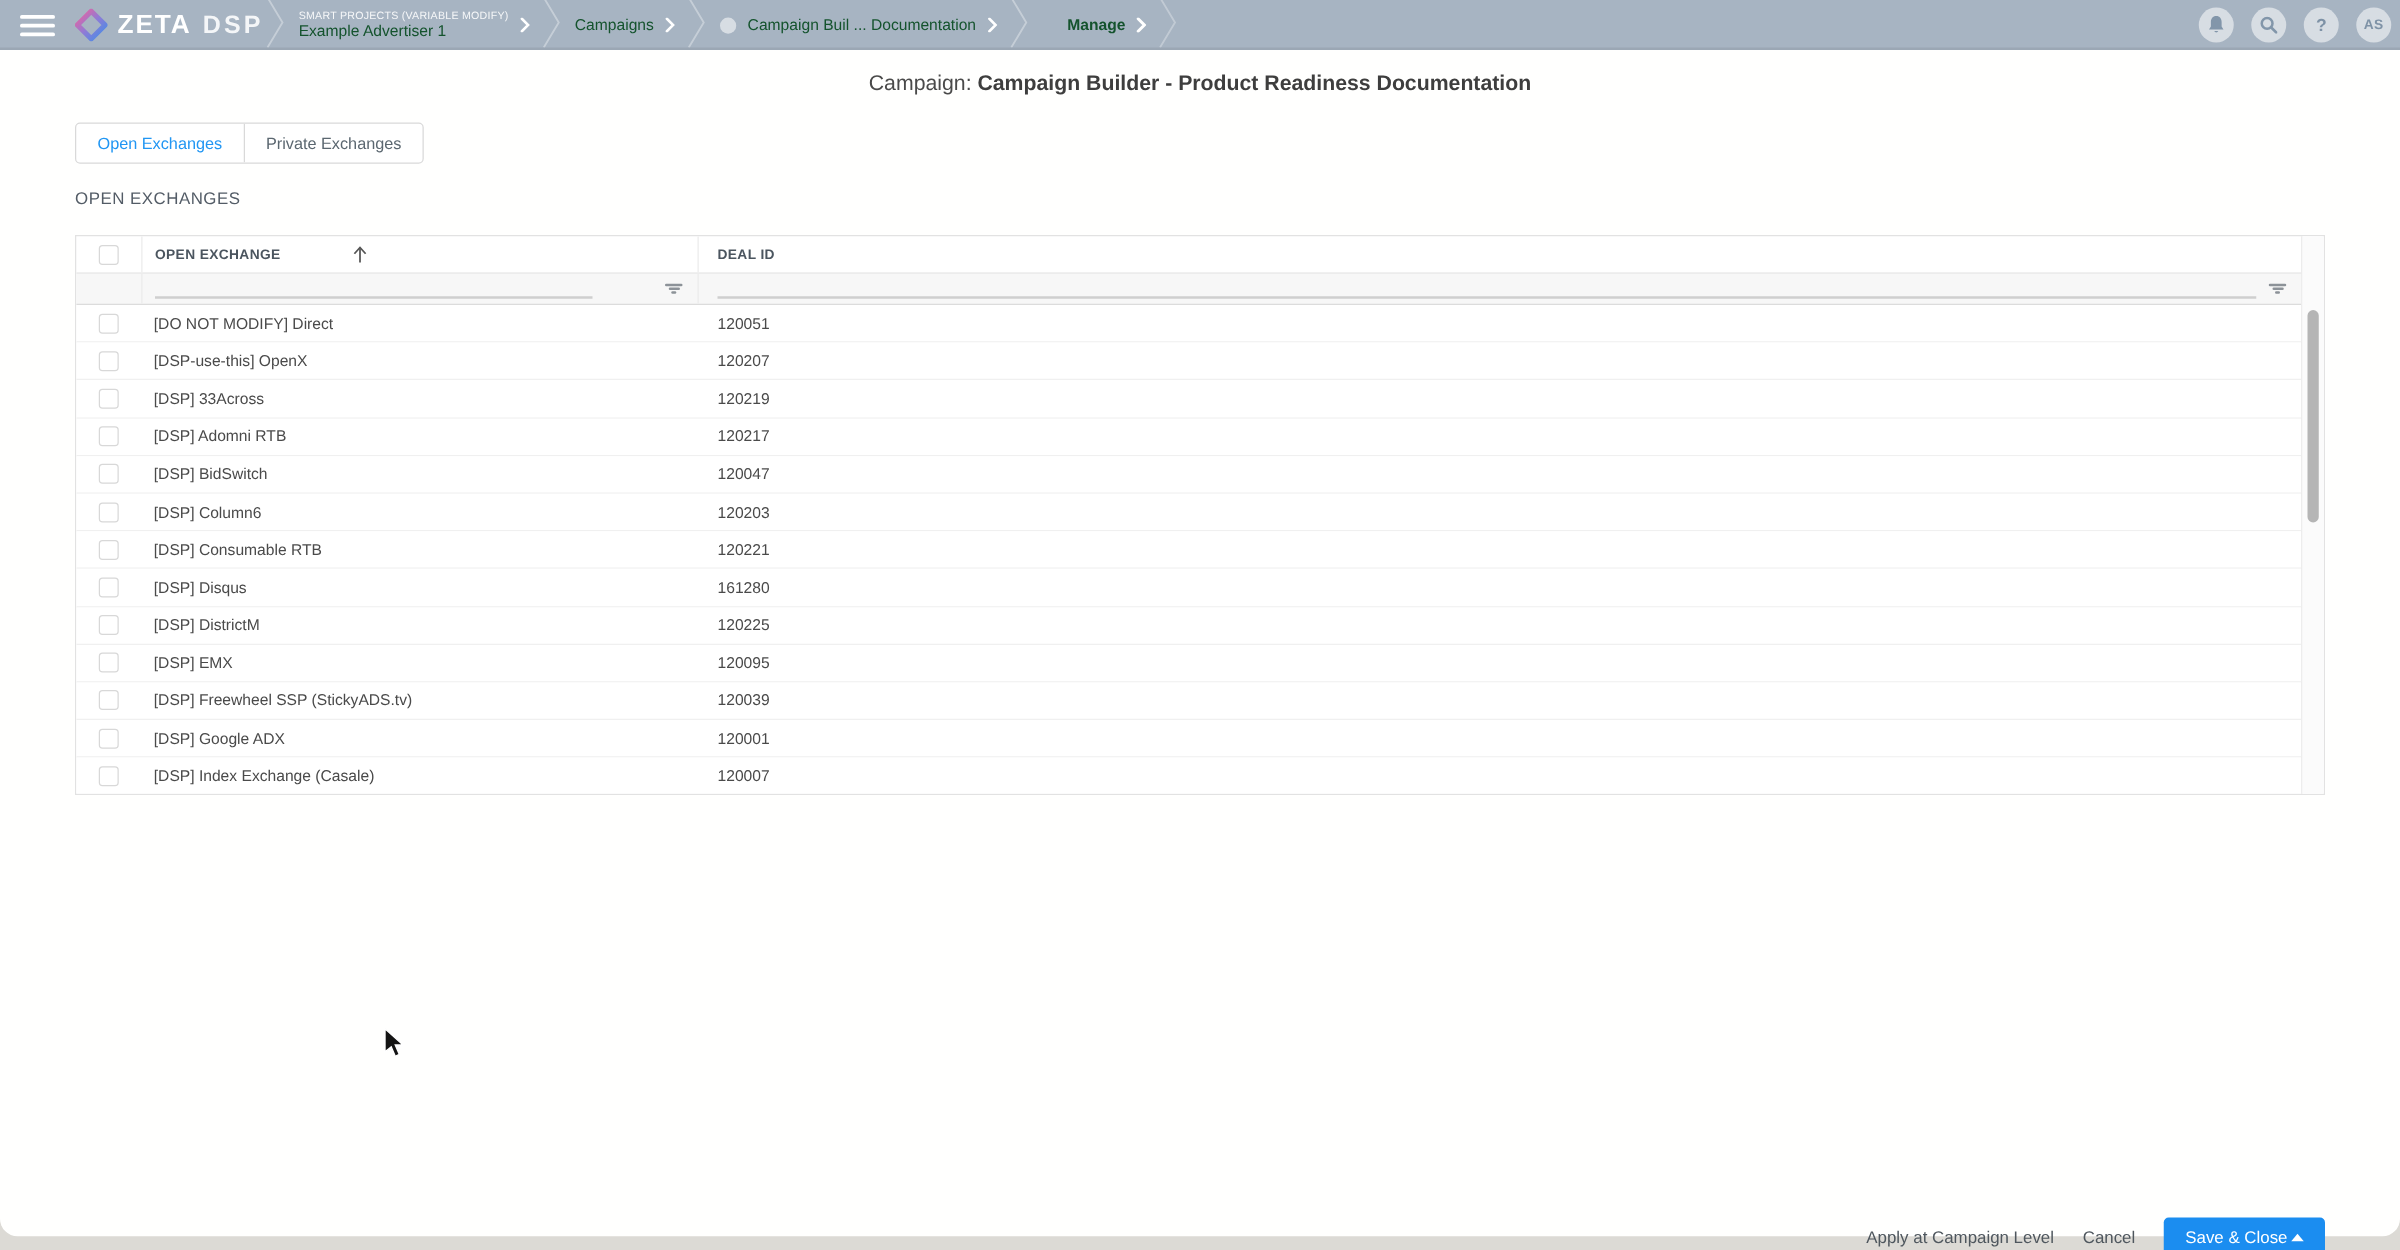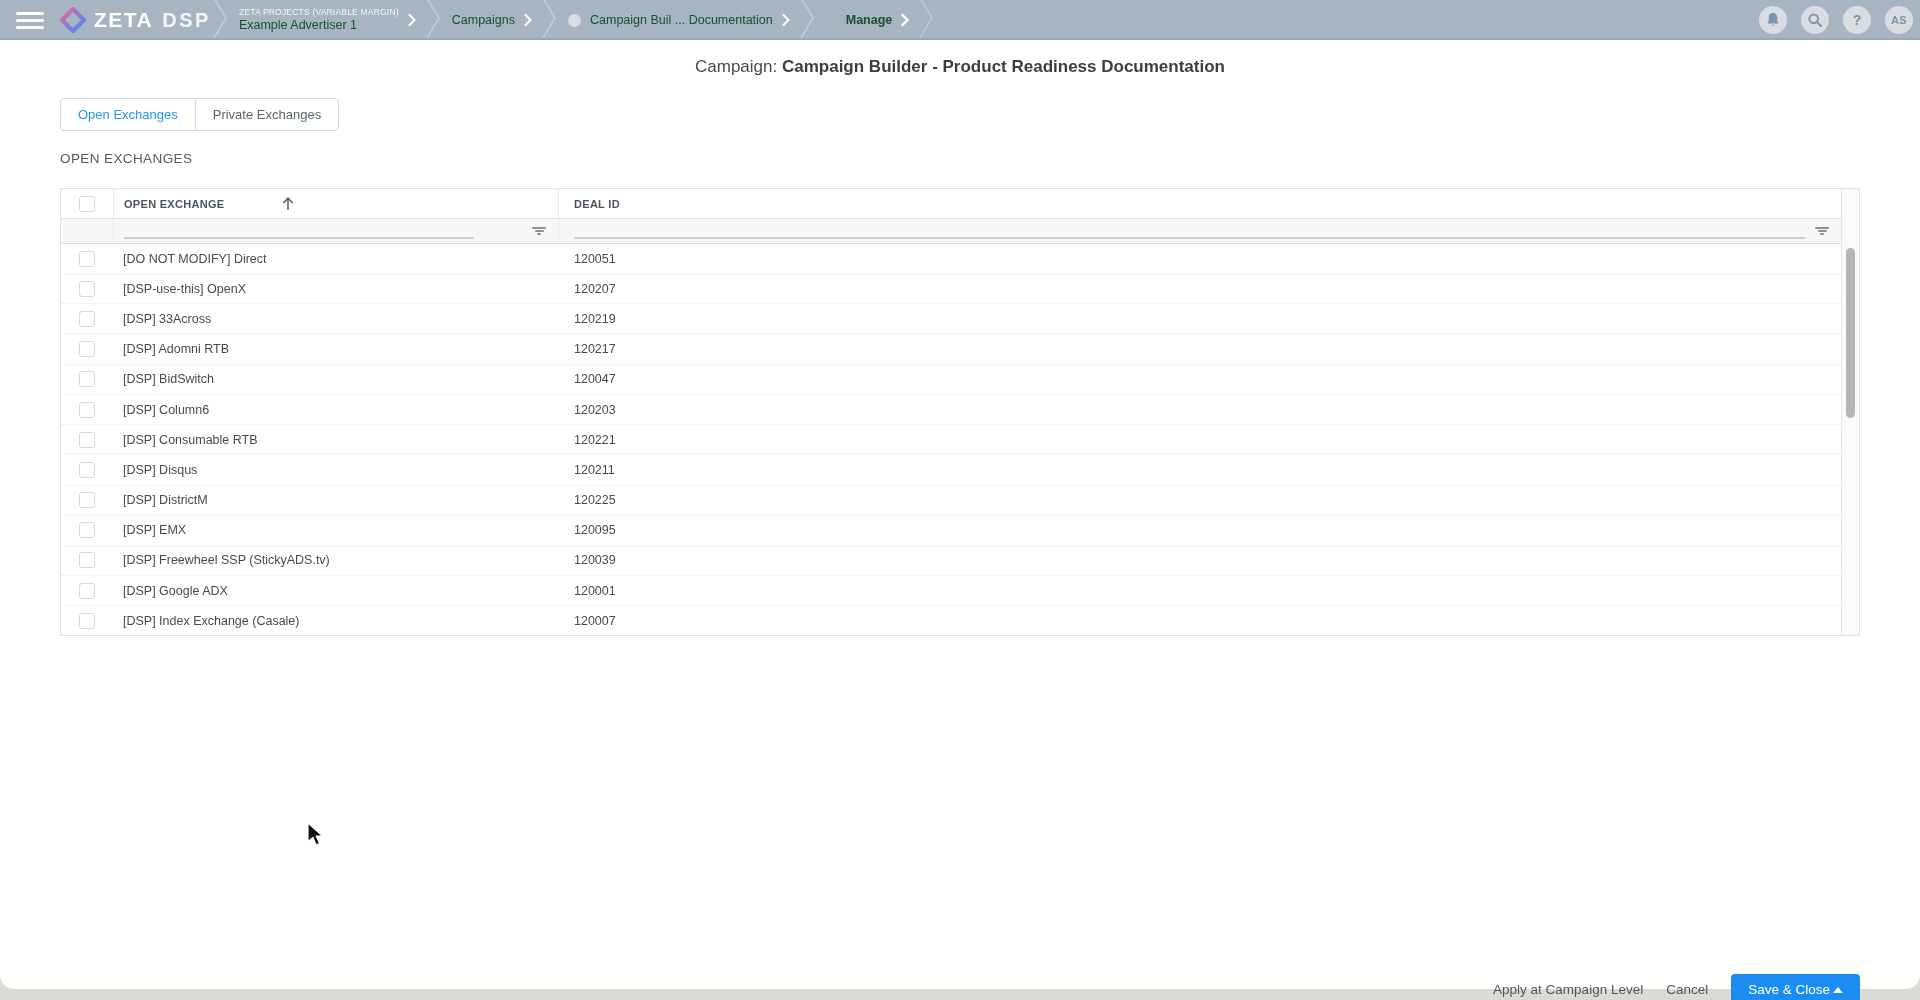--- a/index.html
+++ b/index.html
@@ -130,21 +130,21 @@
   </div>
 
   <span class="nav-sep">
     <svg width="16" height="40" viewBox="0 0 16 40">
         <polyline points="1,0 13,20 1,40" fill="none" stroke="rgba(255,255,255,0.35)" stroke-width="1.5"></polyline>
       </svg>
   </span>
 
   <div class="crumb">
     <div class="crumb-stack">
-      <span class="crumb-eyebrow">ZETA PROJECTS (VARIABLE MARGIN)</span>
+      <span class="crumb-eyebrow">SMART PROJECTS (VARIABLE MODIFY)</span>
       <span class="crumb-label">Example Advertiser 1</span>
     </div>
     <span class="crumb-chev">
       <svg width="8" height="12" viewBox="0 0 8 12">
           <polyline points="1.5,1 6.5,6 1.5,11" fill="none" stroke="#fff" stroke-width="2" stroke-linecap="round"></polyline>
         </svg>
     </span>
   </div>
 
   <span class="nav-sep">
@@ -333,21 +333,21 @@
             </div>
     <div class="col-name">[DSP] Consumable RTB</div>
     <div class="col-deal">120221</div>
   </div>
 
   <div class="trow">
     <div class="col-check">
               <span class="cb"></span>
             </div>
     <div class="col-name">[DSP] Disqus</div>
-    <div class="col-deal">120211</div>
+    <div class="col-deal">161280</div>
   </div>
 
   <div class="trow">
     <div class="col-check">
               <span class="cb"></span>
             </div>
     <div class="col-name">[DSP] DistrictM</div>
     <div class="col-deal">120225</div>
   </div>
 

